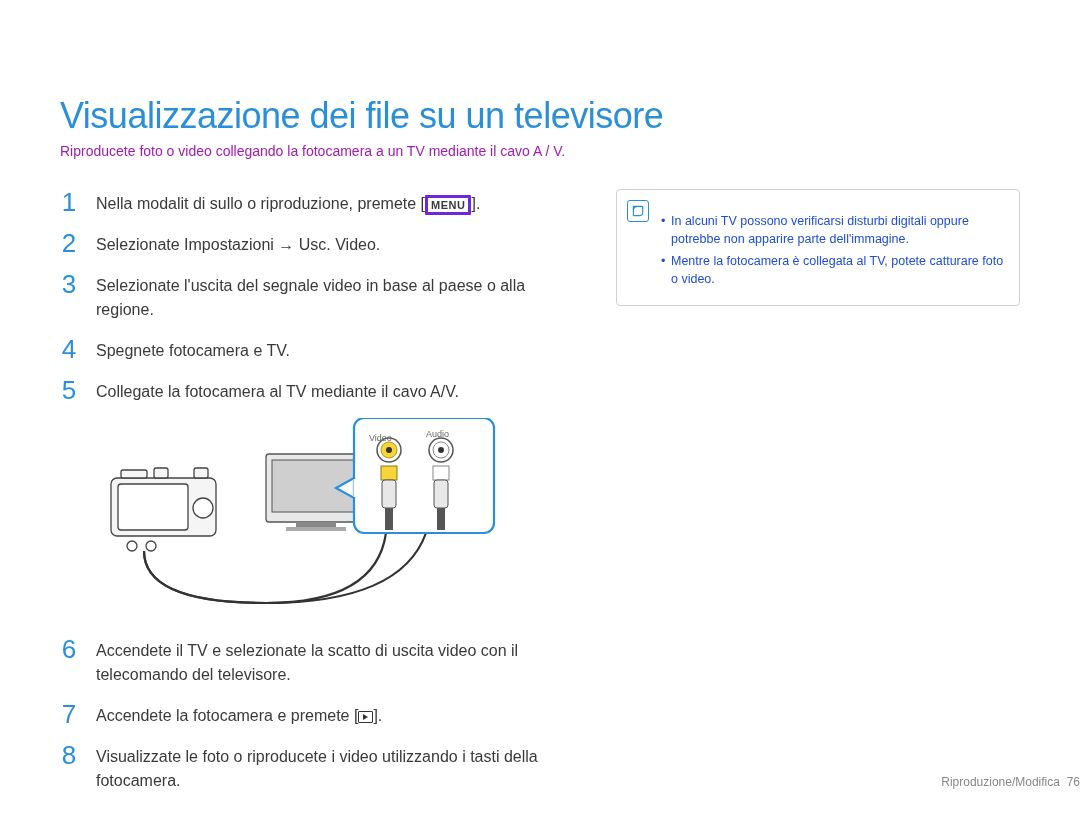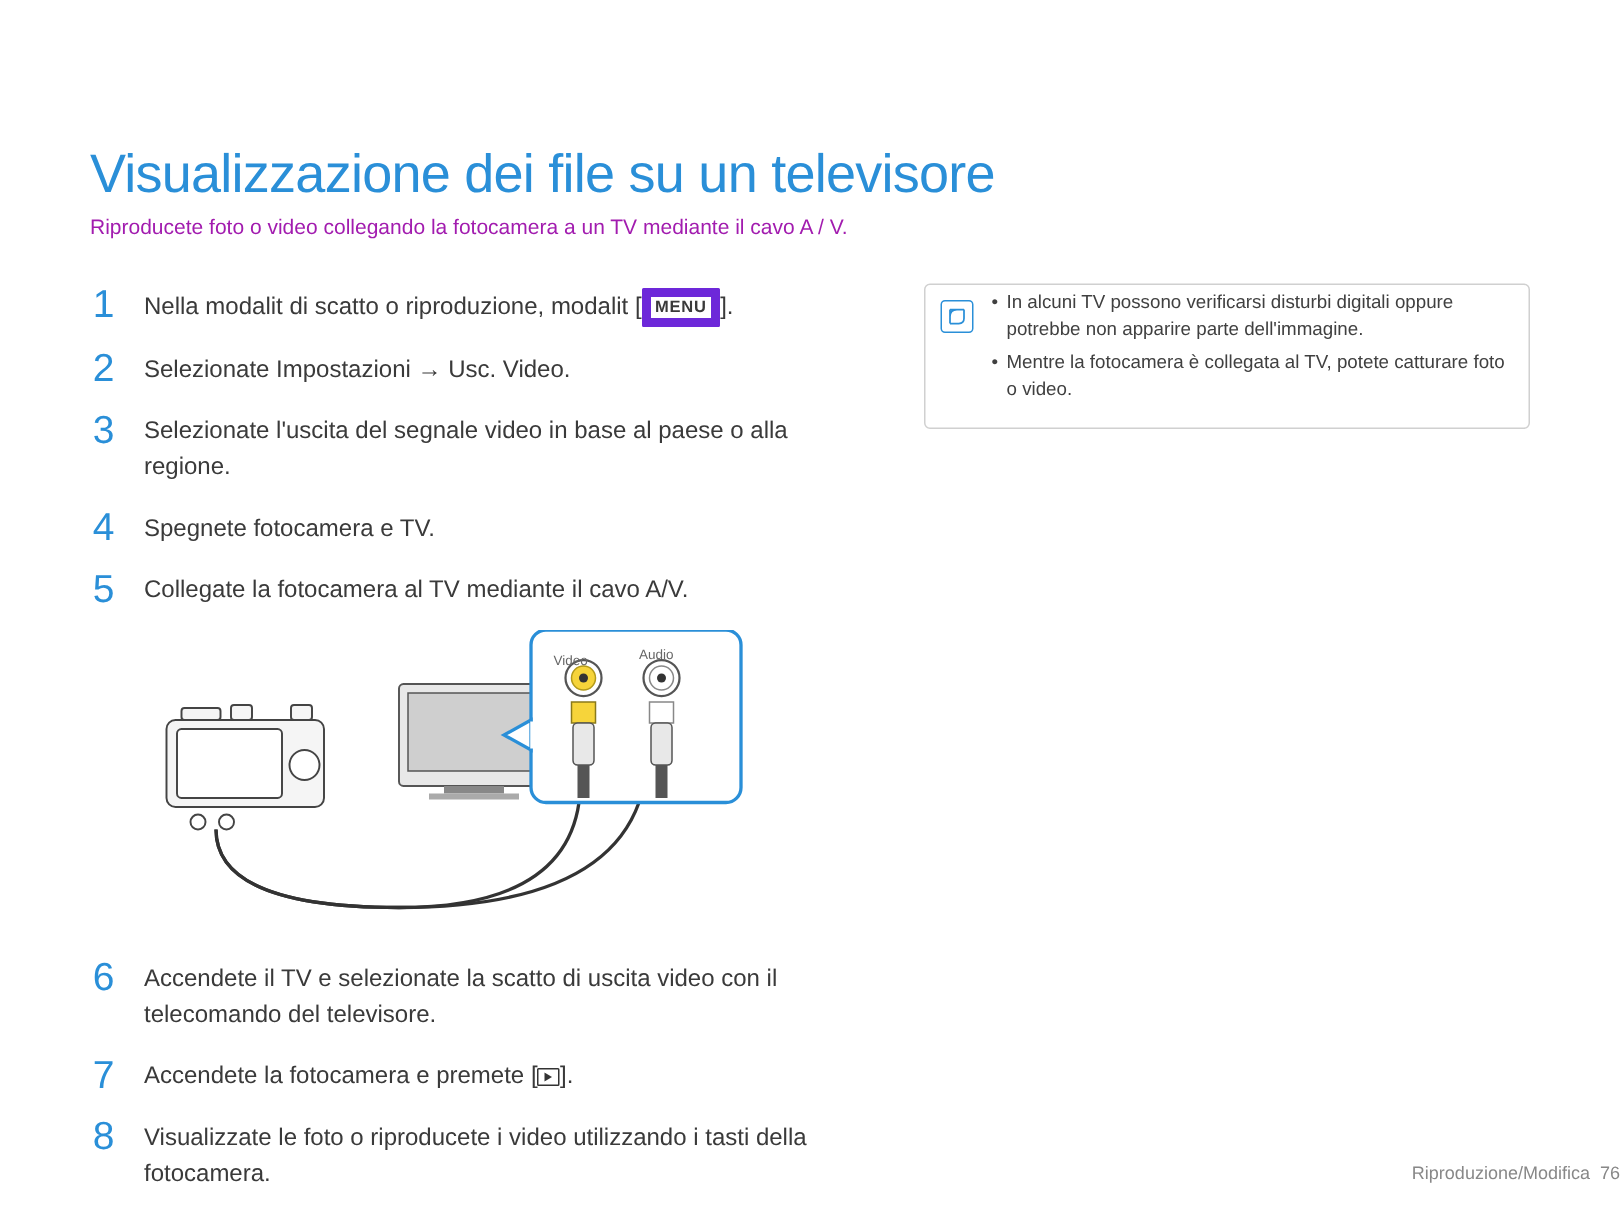--- a/index.html
+++ b/index.html
@@ -50,21 +50,21 @@
     font-family: Arial Narrow, Arial, sans-serif;
   }
   .step-text {
     font-size: 16px;
     color: #3a3a3a;
     line-height: 1.5;
     padding-top: 3px;
   }
   .menu-badge {
     display: inline-block;
-    border: 6px solid #6d28d9;
+    border: 3px solid #6d28d9;
     font-weight: bold;
     font-size: 11px;
     padding: 0 3px 0 3px;
     letter-spacing: 0.5px;
     vertical-align: middle;
     line-height: 14px;
     border-radius: 1px;
   }
   .play-badge {
     display: inline-block;
@@ -86,23 +86,23 @@
   }
   .diagram {
     margin: 10px 0 18px 36px;
     width: 400px;
     height: 200px;
     position: relative;
   }
   .note-box {
     border: 1px solid #d0d0d0;
     border-radius: 4px;
-    padding: 2px 14px 12px 44px;
+    padding: 22px 14px 12px 44px;
     font-size: 12.5px;
-    color: #404040;
+    color: #1d4ed8;
     line-height: 1.45;
     position: relative;
   }
   .note-icon {
     position: absolute;
     left: 10px;
     top: 10px;
     width: 22px; height: 22px;
     border: 1.5px solid #2a8fd8;
     border-radius: 3px;
@@ -128,21 +128,21 @@
 
 <h1>Visualizzazione dei file su un televisore</h1>
 <div class="subtitle">Riproducete foto o video collegando la fotocamera a un TV mediante il cavo A / V.</div>
 
 <div class="columns">
   <div class="left">
 
     <div class="step">
       <div class="step-num">1</div>
       <div class="step-text">
-        <span>Nella modalit  di scatto o riproduzione, modalit [</span><span class="menu-badge">MENU</span><span>].</span>
+        <span>Nella modalit  di sullo o riproduzione, premete [</span><span class="menu-badge">MENU</span><span>].</span>
       </div>
     </div>
 
     <div class="step">
       <div class="step-num">2</div>
       <div class="step-text">Selezionate Impostazioni → Usc. Video.</div>
     </div>
 
     <div class="step">
       <div class="step-num">3</div>

